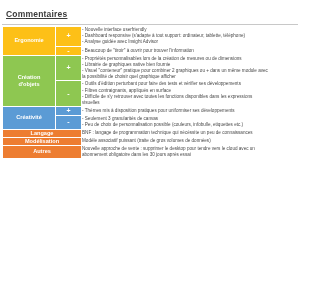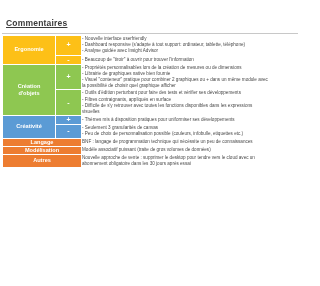--- a/index.html
+++ b/index.html
@@ -14,21 +14,21 @@
     overflow: hidden;
   }
   .page {
     position: relative;
     width: 300px;
     height: 286px;
     background: #ffffff;
     box-sizing: border-box;
   }
   .title-bar {
-    padding: 12px 6px 2px 6px;
+    padding: 3px 6px 2px 6px;
   }
   .title {
     font-size: 8.5px;
     font-weight: bold;
     color: #3b3b3b;
     text-decoration: underline;
     letter-spacing: 0.2px;
     display: inline-block;
   }
   .title-rule {

